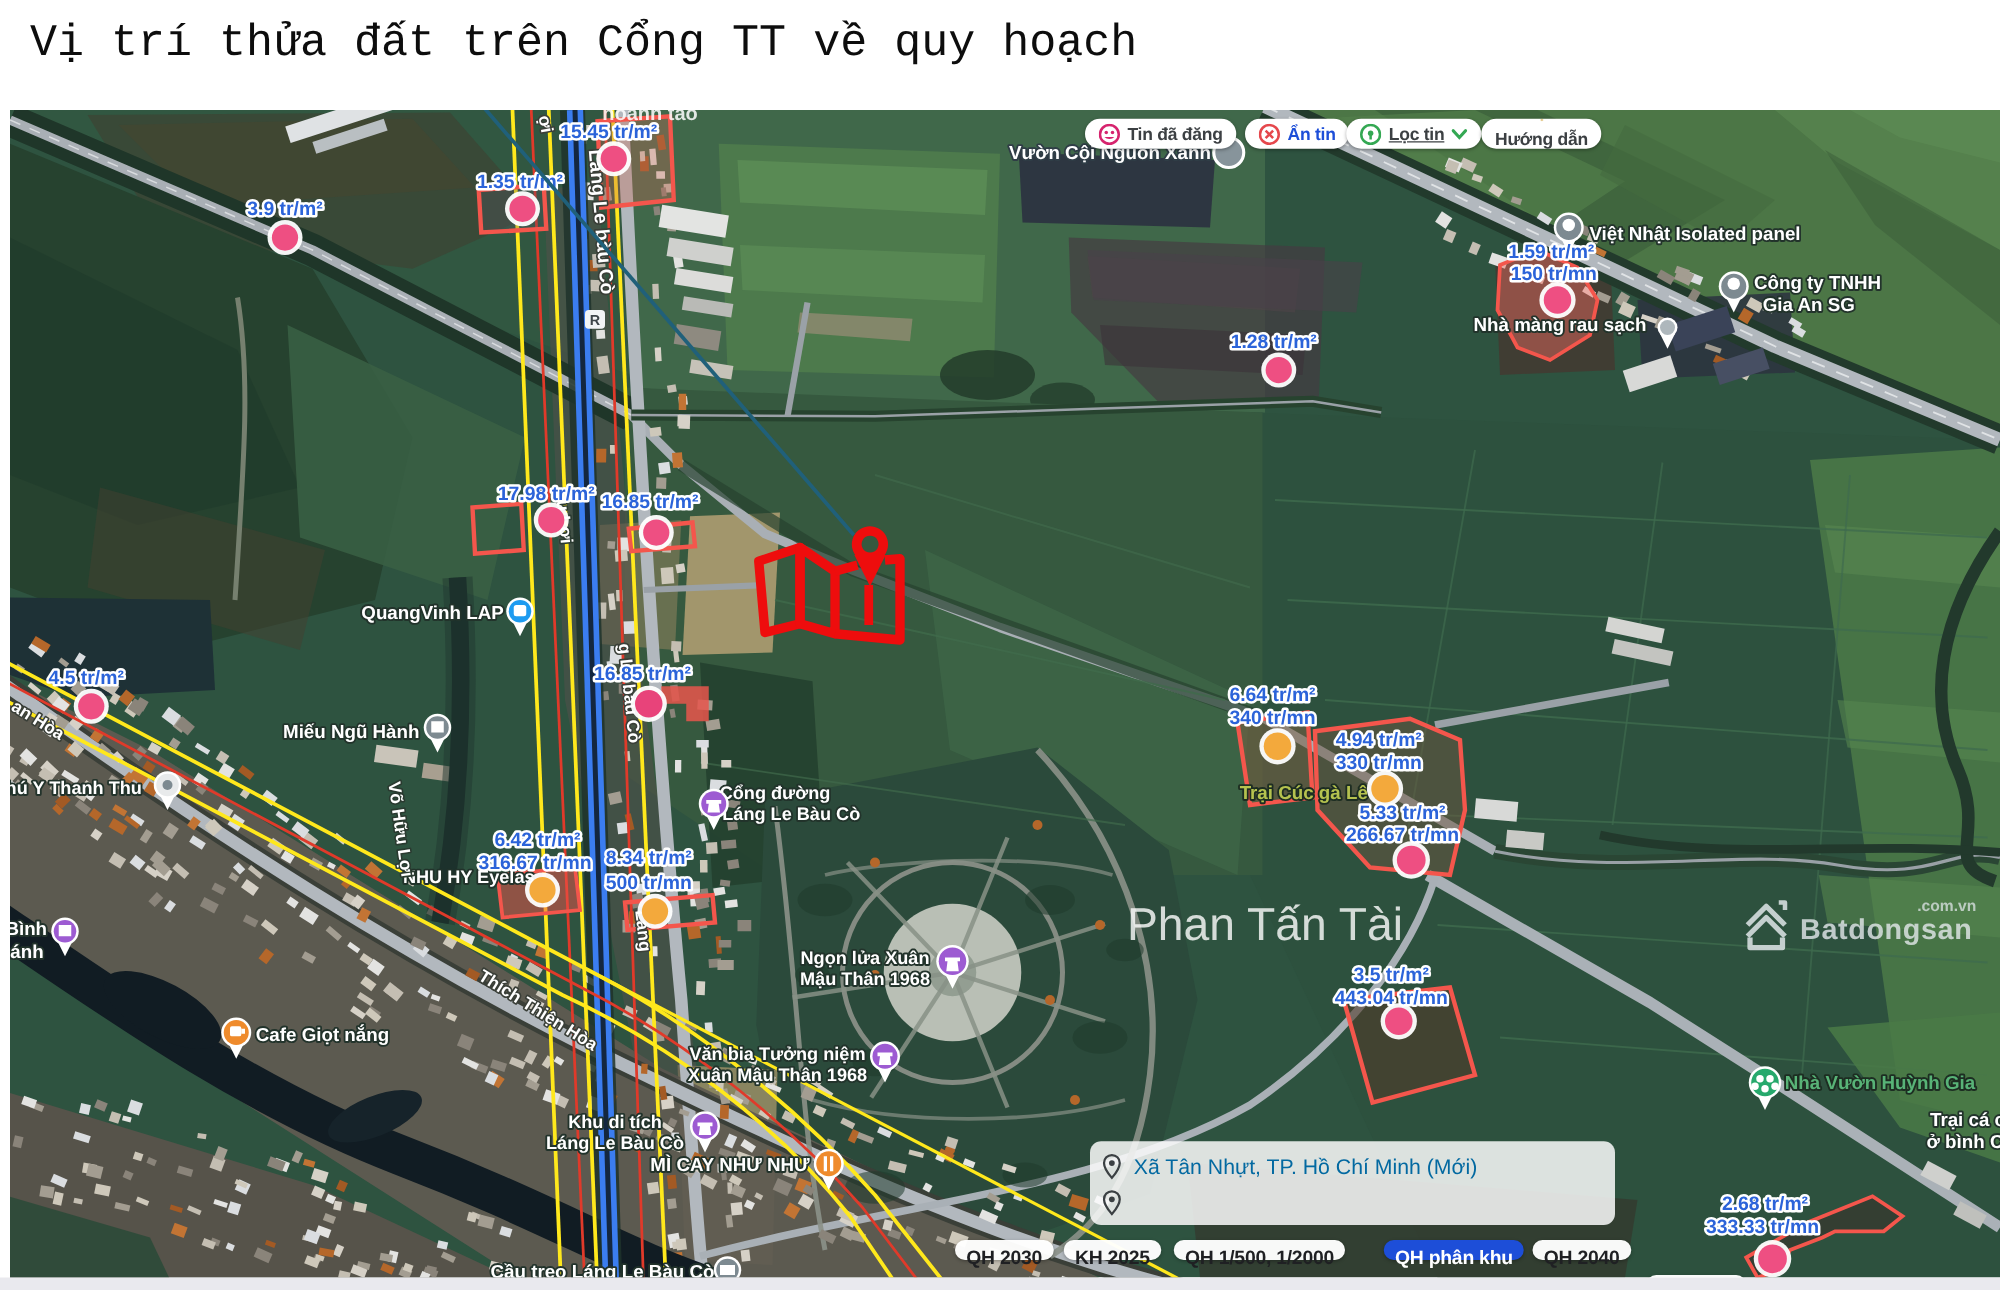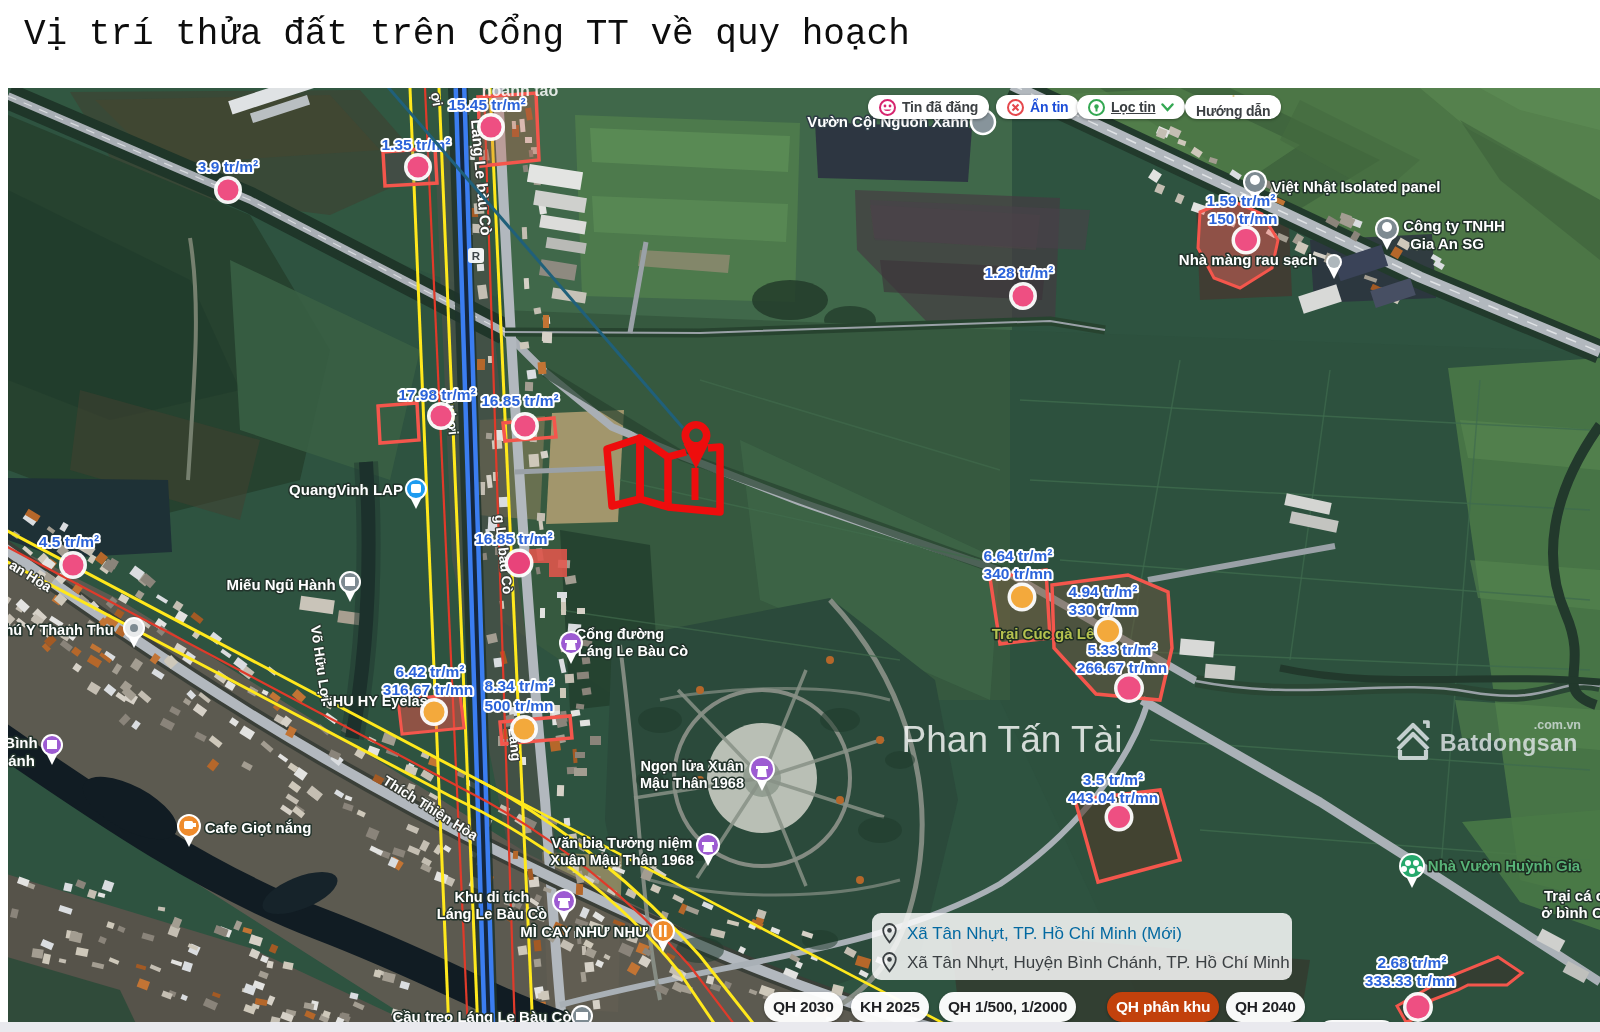--- a/index.html
+++ b/index.html
@@ -5,21 +5,21 @@
 <style>
 * { margin:0; padding:0; box-sizing:border-box; }
 html,body { width:1600px; height:1032px; overflow:hidden; background:#fff;
   font-family:"Liberation Sans", sans-serif; }
 .abs { position:absolute; }
 .pill { position:absolute; display:flex; align-items:center; gap:6px;
   background:#fff; border-radius:13px; height:24px; padding:0 11px;
   font-weight:bold; font-size:14px; color:#3c4043; letter-spacing:-0.2px;
   box-shadow:0 1px 3px rgba(0,0,0,.35); white-space:nowrap; }
 .qh { position:absolute; background:rgba(255,255,255,.97); border-radius:15px;
-  height:30px; line-height:30px; padding:0 9px; font-weight:bold; font-size:15.5px; letter-spacing:-0.2px;
+  height:16px; line-height:30px; padding:0 9px; font-weight:bold; font-size:15.5px; letter-spacing:-0.2px;
   color:#1f2023; box-shadow:0 1px 3px rgba(0,0,0,.3); white-space:nowrap; }
 </style>
 </head>
 <body>
 
 <div class="abs" style="left:24px; top:14px; font-size:36px; color:#0d0d0d;font-family:Liberation Mono, monospace;">Vị trí thửa đất trên Cổng TT về quy hoạch</div>
 
 <svg class="abs" style="left:0; top:0;" width="1600" height="1032" viewBox="0 0 1600 1032" font-family="Liberation Sans, sans-serif">
 <defs>
       <clipPath id="mapclip">
@@ -965,28 +965,27 @@
       <circle cx="7.5" cy="7.4" r="2.3" fill="#3b4043"></circle>
     </svg>
 <span>Xã Tân Nhựt, TP. Hồ Chí Minh (Mới)</span>
   </div>
 
 <div class="abs" style="left:882px; top:952px; font-size:17px; color:#3b4043; display:flex; align-items:center; gap:10px;">
 <svg width="15" height="21" viewBox="0 0 15 21">
       <path d="M7.5,1 a6.3,6.3 0 0 1 6.3,6.3 c0,4.6-6.3,12-6.3,12 s-6.3,-7.4-6.3,-12 A6.3,6.3 0 0 1 7.5,1 Z" fill="none" stroke="#3b4043" stroke-width="1.8"></path>
       <circle cx="7.5" cy="7.4" r="2.3" fill="#3b4043"></circle>
     </svg>
-<span>Xã Tân Nhựt, Huyện Bình Chánh, TP. Hồ Chí Minh</span>
   </div>
 
 <div class="qh" style="left:764px; top:992px;">QH 2030</div>
 
 <div class="qh" style="left:851px; top:992px;">KH 2025</div>
 
 <div class="qh" style="left:939px; top:992px;">QH 1/500, 1/2000</div>
 
-<div class="qh" style="left:1107px; top:992px; background:#c2410c; color:#fff;">QH phân khu</div>
+<div class="qh" style="left:1107px; top:992px; background:#1d4ed8; color:#fff;">QH phân khu</div>
 
 <div class="qh" style="left:1226px; top:992px;">QH 2040</div>
 
 <div class="qh" style="left:1317px; top:992px;margin-top:28px;">QH khác</div>
 
 <div class="abs" style="left:0; top:1022px; width:1600px; height:10px; background:#e9e9ee;"></div>
 
 </body></html>

